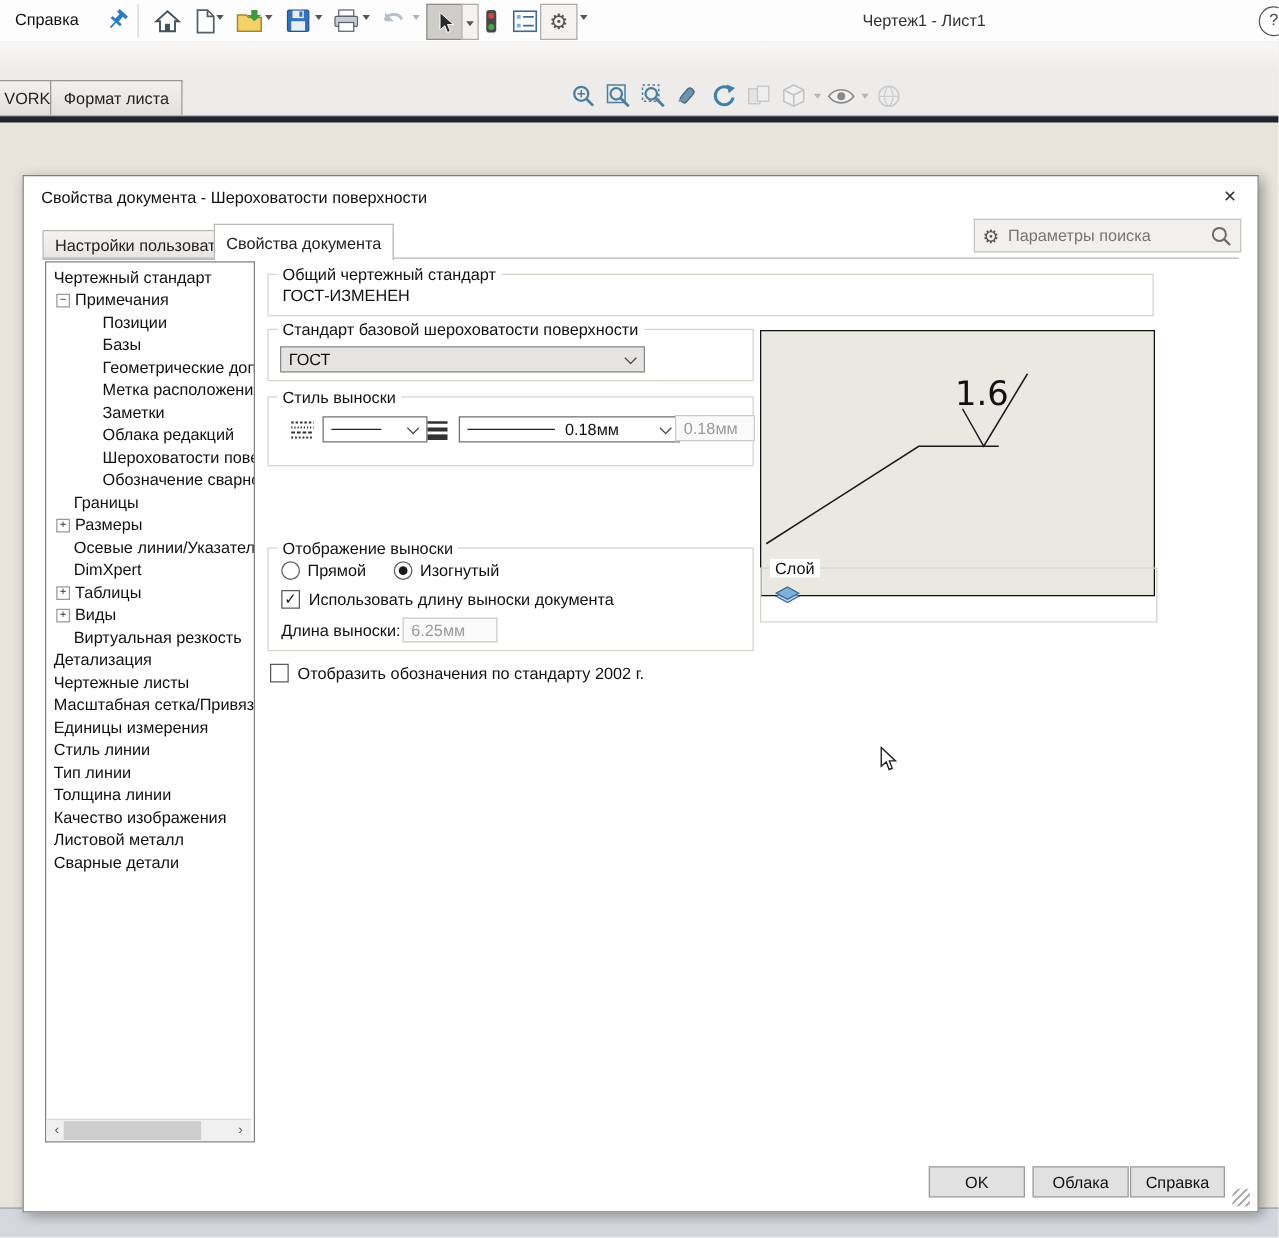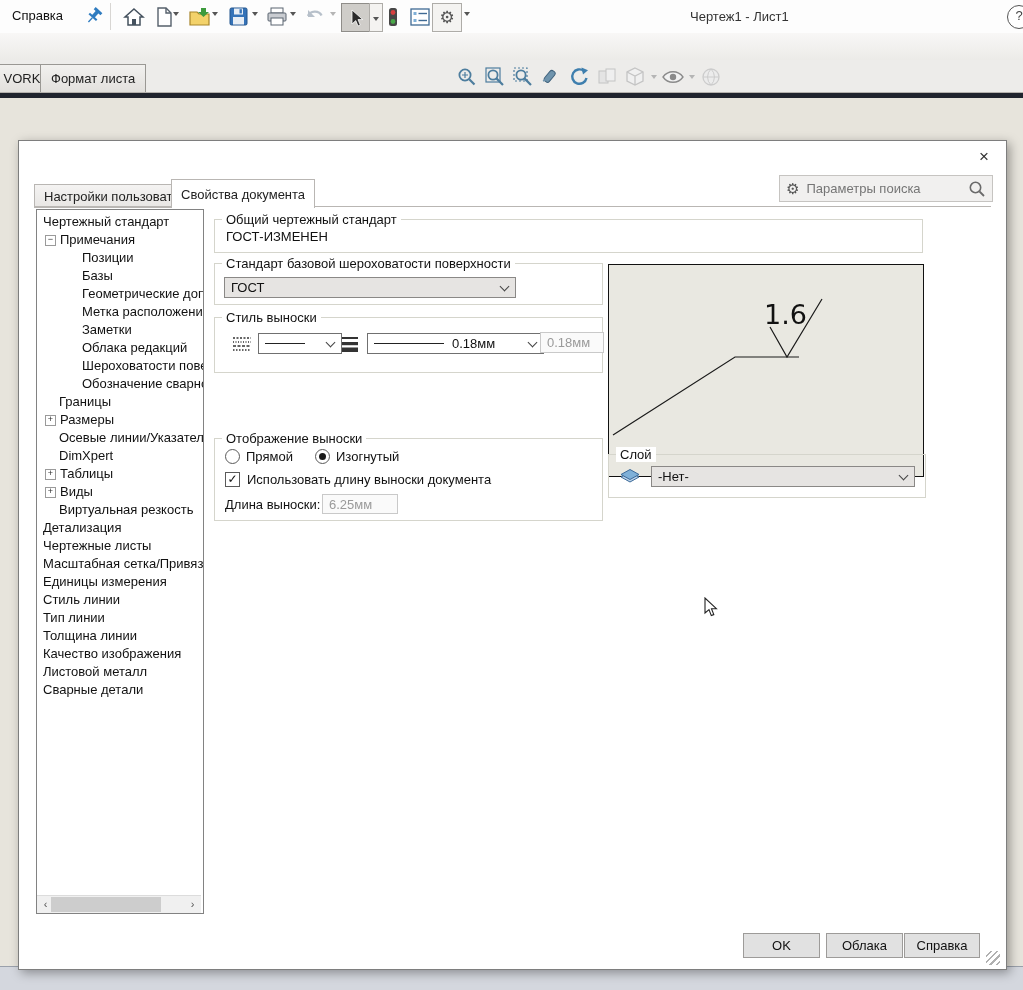--- a/index.html
+++ b/index.html
@@ -257,20 +257,21 @@
             <path d="M3 11 h16 M11 3 a11 11 0 0 1 0 16 M11 3 a11 11 0 0 0 0 16" fill="none" stroke="#cccccc"></path>
           </svg>
       </span>
     </div>
   </div>
 
   <div class="darkstrip"></div>
   <div class="bottomstrip"></div>
 
   <div class="dialog">
+    <div class="dlg-title">Свойства документа - Шероховатости поверхности</div>
     <div class="dlg-close">×</div>
 
     <div class="dlg-tab" style="left:15px">Настройки пользователя</div>
     <div class="dlg-tab active" style="left:152px">Свойства документа</div>
     <div class="dlg-tabline"></div>
 
     <div class="searchbox">
       <span class="gear">⚙</span>
       <input type="text" placeholder="Параметры поиска" style="">
       <svg width="20" height="20" viewBox="0 0 20 20" style="margin-right:5px">
@@ -444,26 +445,26 @@
         <span>6.25мм</span>
       </div>
     </div>
 
     <div class="group" style="left:589px;top:313px;width:316px;height:42px">
       <span class="glabel">Слой</span>
       <svg width="22" height="18" viewBox="0 0 22 18" style="position:absolute;left:10px;top:13px">
         <path d="M2 9 L11 4 L20 9 L11 14 Z" fill="#bcd3ea" stroke="#3c6a99"></path>
         <path d="M2 6.5 L11 1.5 L20 6.5 L11 11.5 Z" fill="#7fb0d8" stroke="#3c6a99"></path>
       </svg>
-      <div class="combo" style="left:42px;top:11px;width:250px;height:19px">
-        <span>-Нет-</span>
-        <span class="chev"></span>
-      </div>
-    </div>
-
+    </div>
+
+    <div class="ctl-row" style="left:197px;top:390px">
+      <span class="checkbox"></span>
+      <span>Отобразить обозначения по стандарту 2002 г.</span>
+    </div>
 
     <svg class="cursor" width="15" height="21" viewBox="0 0 15 21">
       <path d="M1 1 L1 16 L5 12.6 L7.3 18.6 L9.8 17.6 L7.5 11.7 L12.4 11.7 Z" fill="#fff" stroke="#222" stroke-width="1.1"></path>
     </svg>
 
     <div class="btn" style="left:724px;top:792px;width:75px;height:23px">
       <span>OK</span>
     </div>
     <div class="btn" style="left:807px;top:792px;width:75px;height:23px">
       <span>Облака</span>

